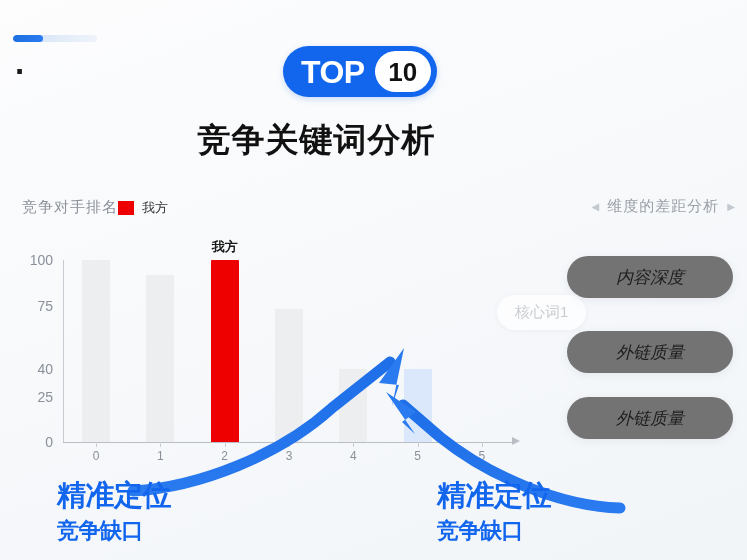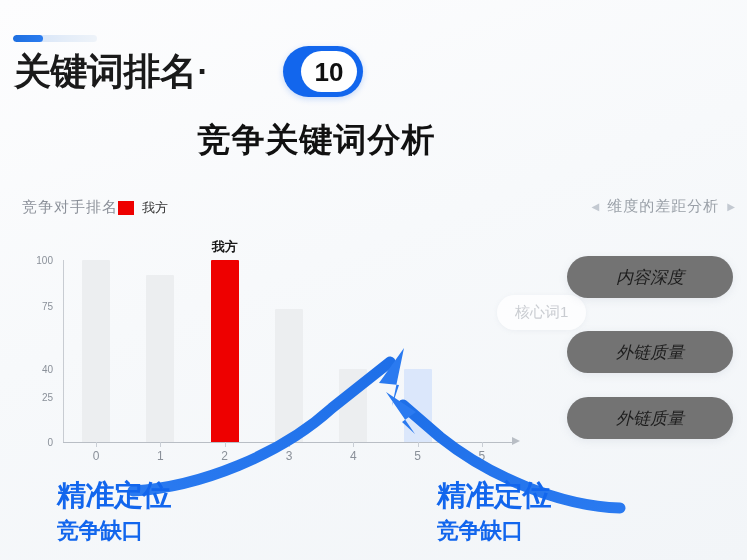--- a/index.html
+++ b/index.html
@@ -202,21 +202,21 @@
     height: 0;
     border-top: 4px solid transparent;
     border-bottom: 4px solid transparent;
     border-left: 8px solid #b9bec5;
   }
   .ytick {
     position: absolute;
     right: 100%;
     transform: translateY(-50%);
     padding-right: 10px;
-    font-size: 10px;
+    font-size: 14px;
     color: #8a9099;
     white-space: nowrap;
   }
   .ytick-wrap {
     position: absolute;
     left: 45px;
     width: 0;
   }
   .xtick {
     position: absolute;
@@ -312,25 +312,25 @@
   #caption-right { left: 437px; }
 </style>
 </head>
 <body>
 
 <div id="progress-bar">
   <div class="fill" style="width: 36%;"></div>
 </div>
 
 <div id="headline">
-  <span class="h-main">关键词排名</span>
   <span class="h-dot">·</span>
 </div>
 
 <div id="top-badge">
+  <span class="badge-text">TOP</span>
   <span class="badge-num">10</span>
 </div>
 
 <div id="subtitle">竞争关键词分析</div>
 
 <div id="chart-legend-row">
   <span id="chart-title">竞争对手排名</span>
   <span id="legend">
     <span class="swatch" style="background: rgb(238, 0, 0);"></span>
     <span class="legend-label">我方</span>

